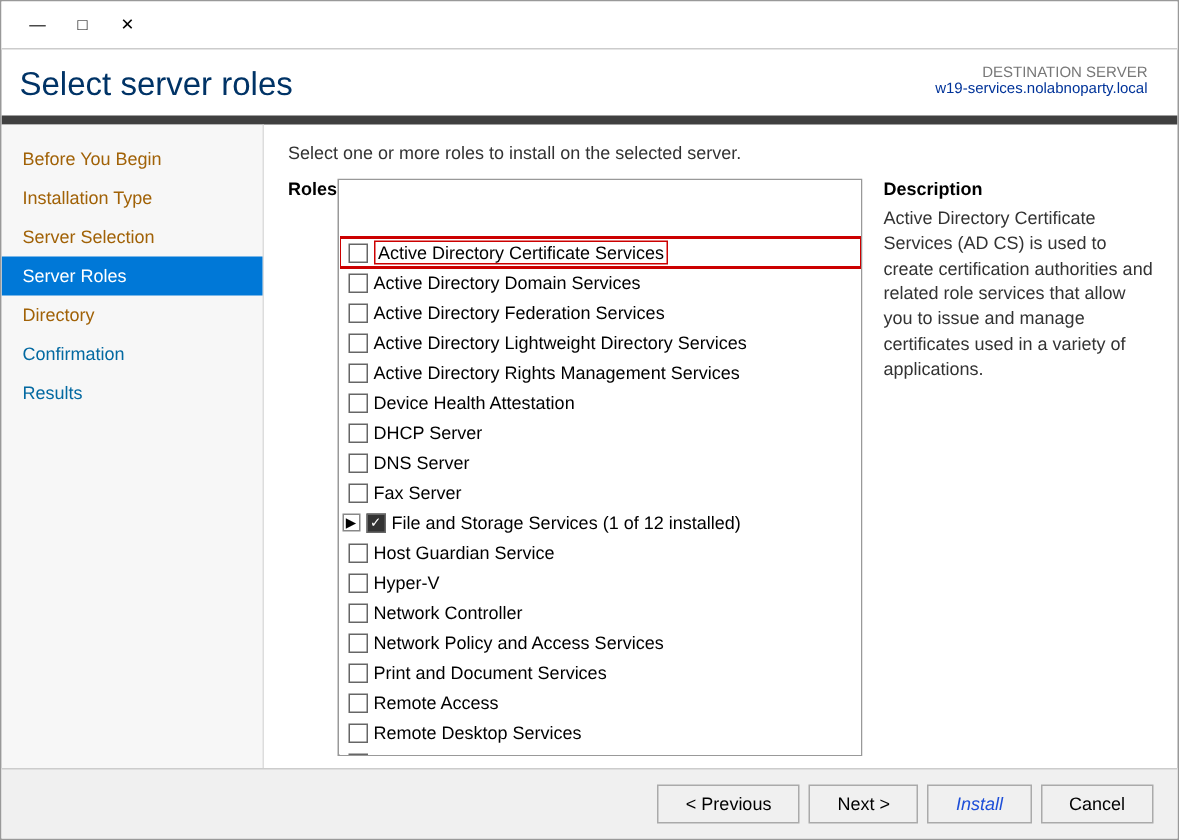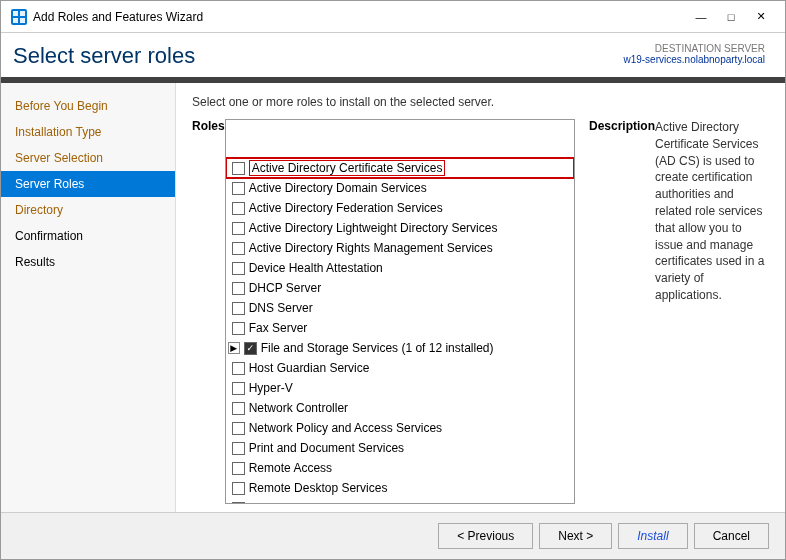--- a/index.html
+++ b/index.html
@@ -109,21 +109,21 @@
       padding: 6px 14px;
       font-size: 12px;
       color: #a16207;
       cursor: pointer;
     }
     .sidebar-item.active {
       background: #0078d7;
       color: #fff;
     }
     .sidebar-item.disabled {
-      color: #000000;
+      color: #0369a1;
       cursor: default;
     }
     .main-panel {
       flex: 1;
       display: flex;
       flex-direction: column;
       overflow: hidden;
       padding: 12px 16px 8px 16px;
     }
     .instruction-text {
@@ -199,21 +199,21 @@
       align-items: center;
       justify-content: center;
       font-size: 9px;
       flex-shrink: 0;
       cursor: pointer;
       background: #fff;
     }
     .description-section {
       width: 180px;
       display: flex;
-      flex-direction: row;
+      flex-direction: column;
     }
     .desc-header {
       font-size: 12px;
       font-weight: bold;
       color: #000;
       margin-bottom: 4px;
     }
     .desc-text {
       font-size: 12px;
       color: #333;
@@ -247,31 +247,20 @@
       outline: 2px solid #cc0000;
       outline-offset: -1px;
     }
   </style>
 </head>
 <body>
 
 <div class="window">
 
   <div class="title-bar">
-    <div class="title-bar-left">
-      <div class="title-bar-icon">
-        <svg width="12" height="12" viewBox="0 0 12 12">
-          <rect x="0" y="0" width="5" height="5" fill="#fff" opacity="0.9"></rect>
-          <rect x="7" y="0" width="5" height="5" fill="#fff" opacity="0.9"></rect>
-          <rect x="0" y="7" width="5" height="5" fill="#fff" opacity="0.9"></rect>
-          <rect x="7" y="7" width="5" height="5" fill="#fff" opacity="0.9"></rect>
-        </svg>
-      </div>
-      <span class="title-bar-text">Add Roles and Features Wizard</span>
-    </div>
     <div class="title-bar-controls">
       <button class="title-btn">—</button>
       <button class="title-btn">□</button>
       <button class="title-btn close">✕</button>
     </div>
   </div>
 
   <div class="main-content">
 
     <div class="top-bar">

